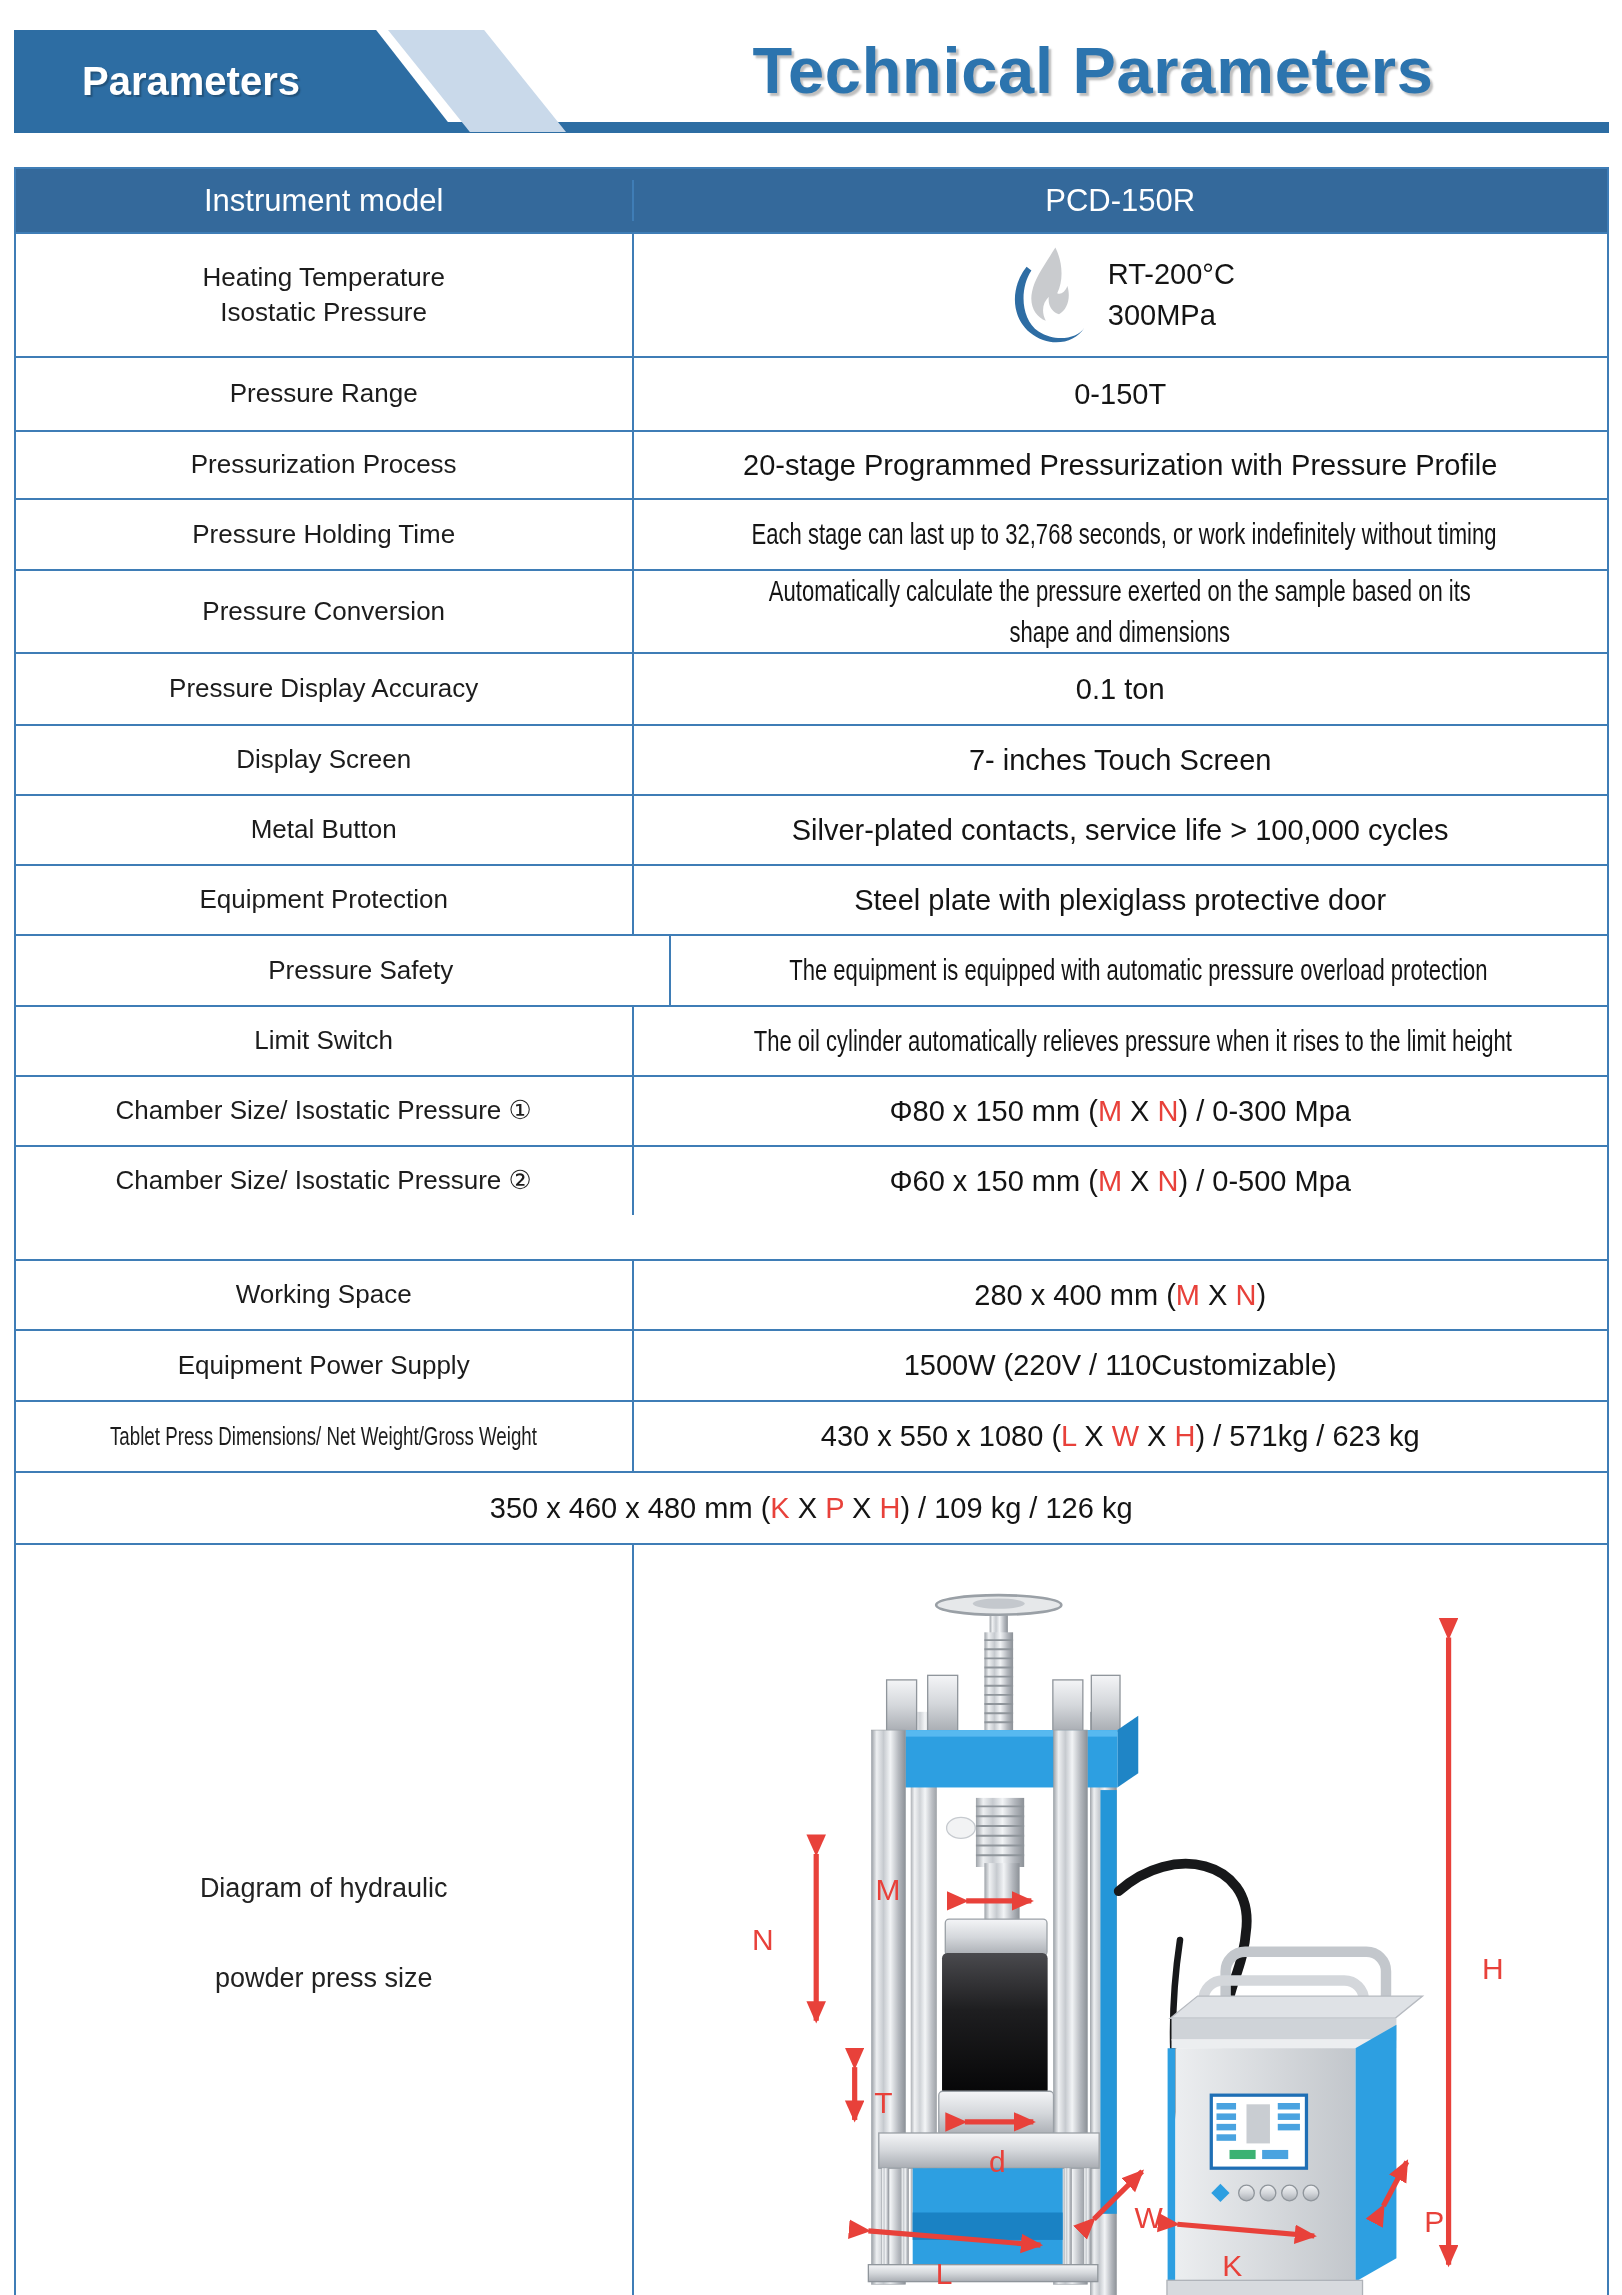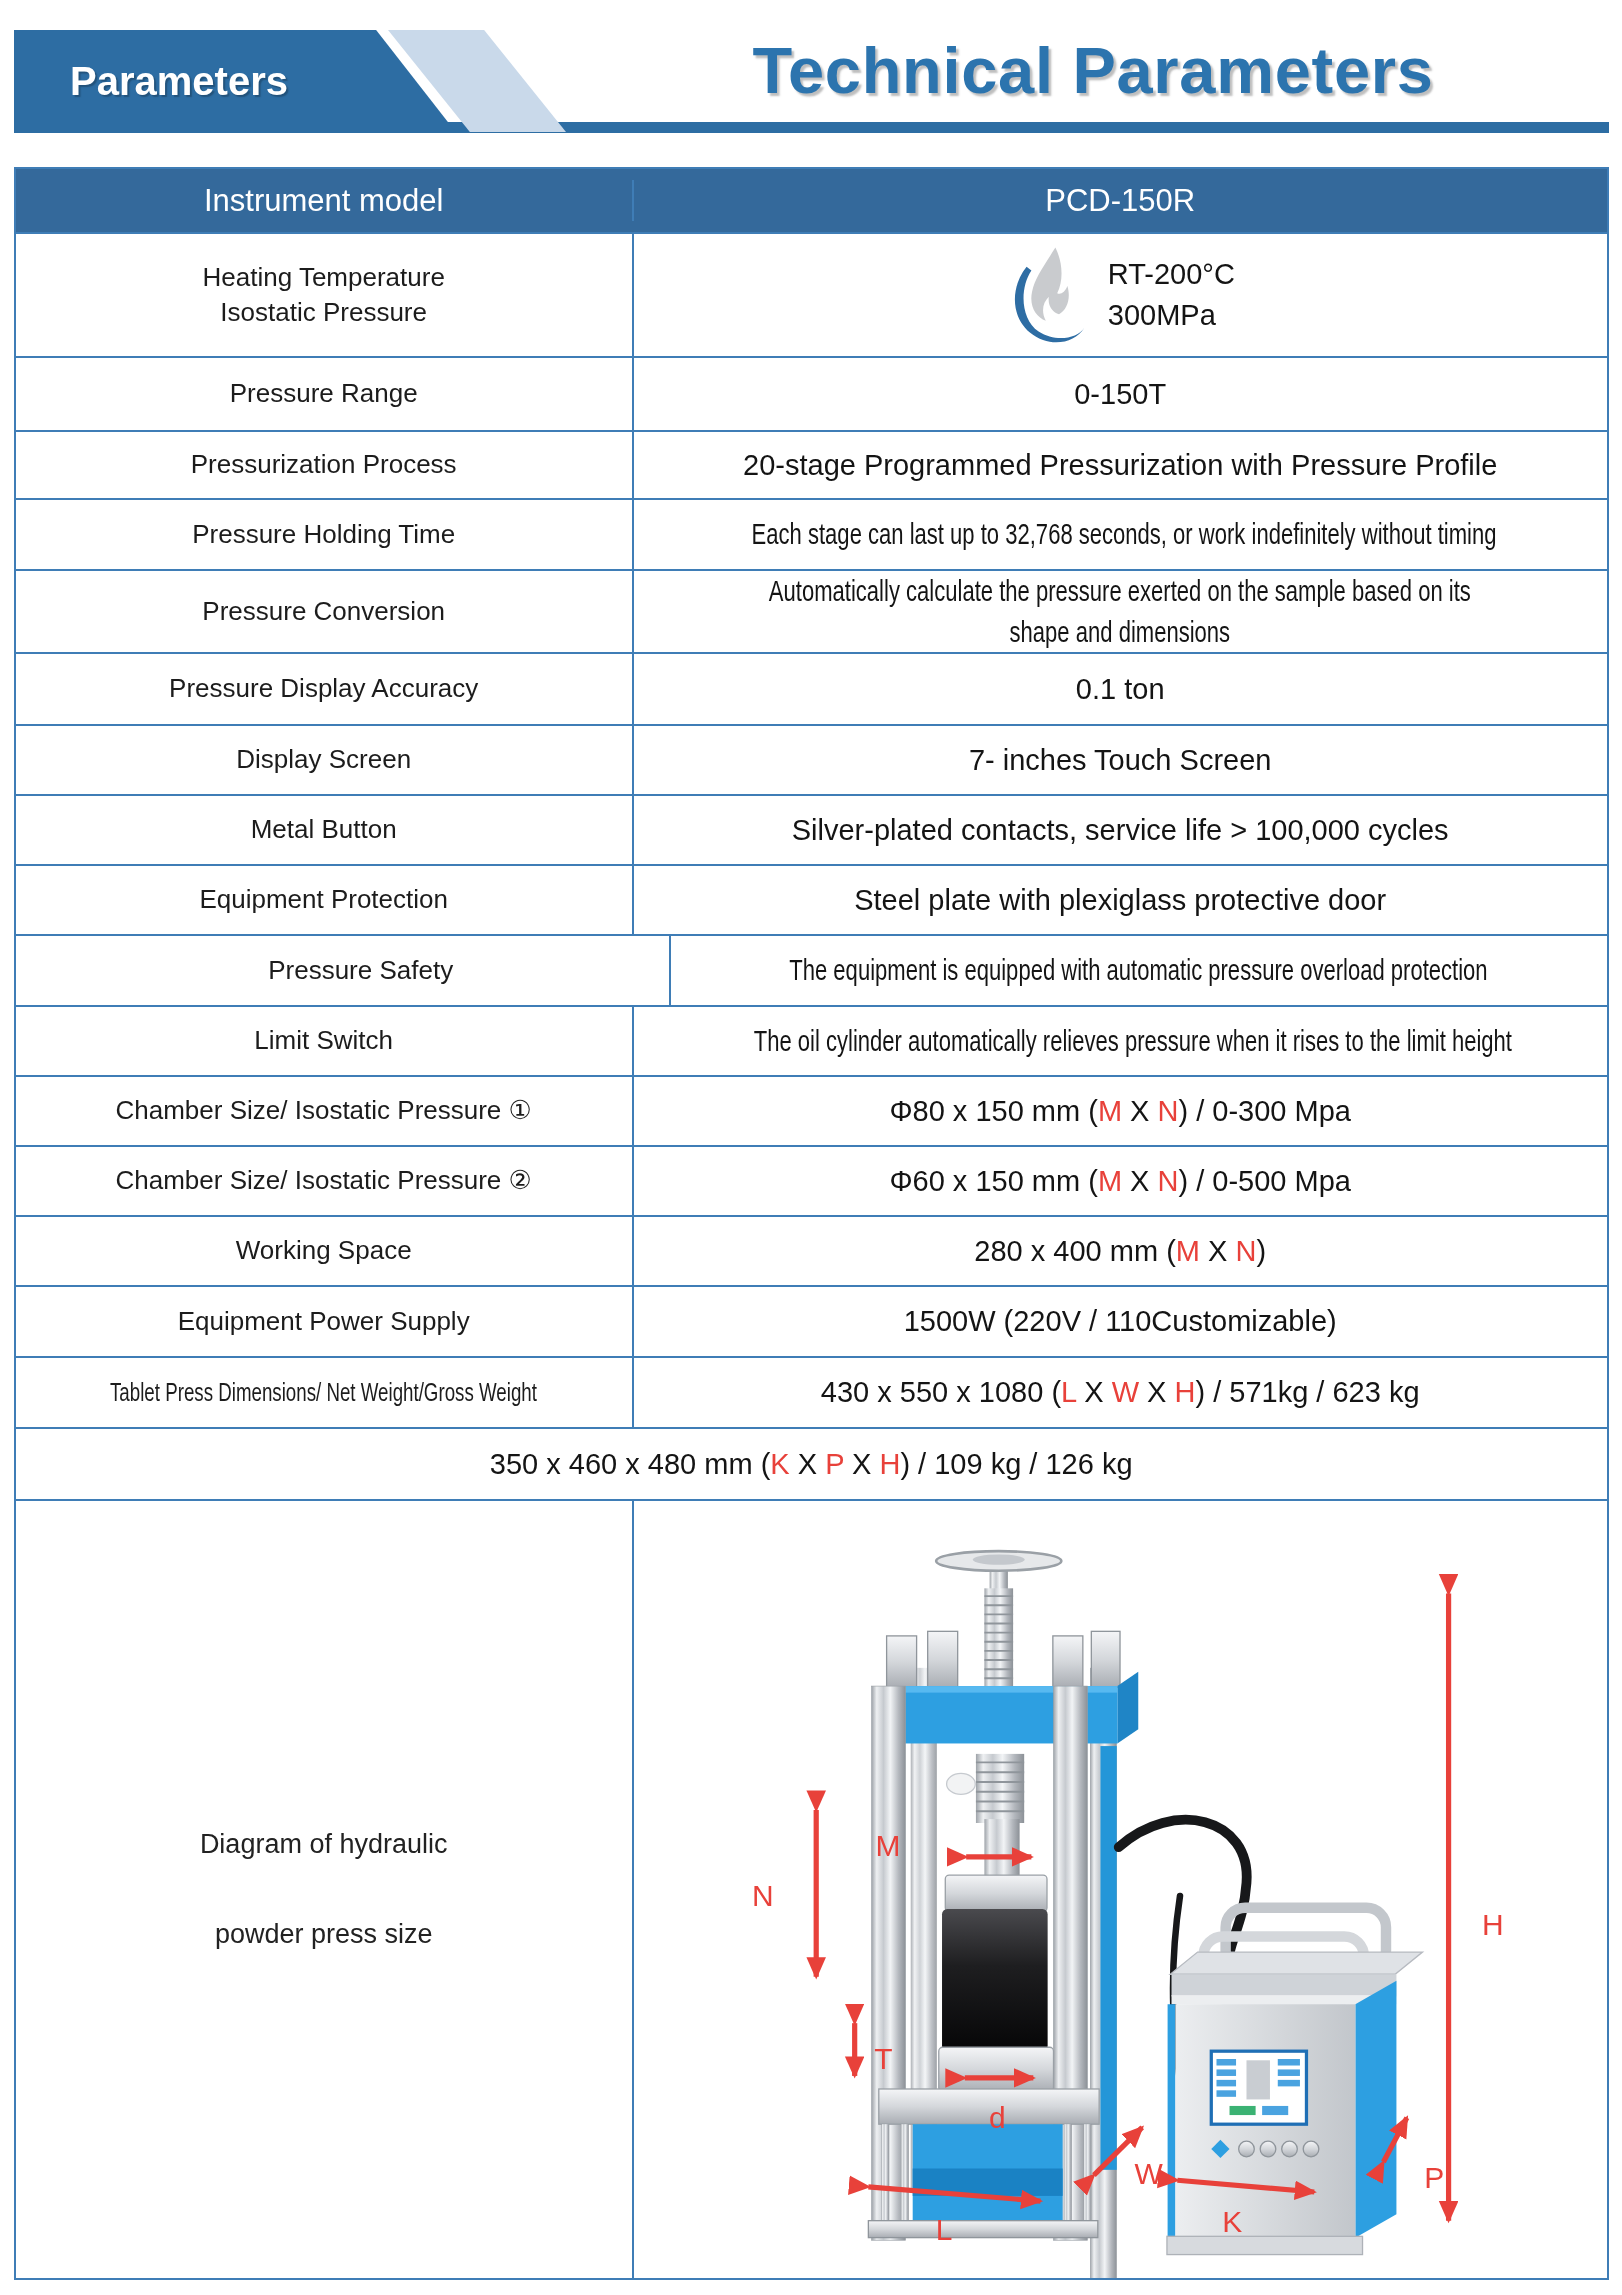--- a/index.html
+++ b/index.html
@@ -15,21 +15,21 @@
   html,body{margin:0;padding:0;background:#fff;}
   .page{position:relative;width:1622px;height:2295px;background:#fff;overflow:hidden;
         font-family:"Liberation Sans","DejaVu Sans",sans-serif;}
 
   
   .hdr-bar{position:absolute;left:13.7px;top:122px;width:1595px;height:11px;background:var(--accent);}
   .ribbon-dark{position:absolute;left:13.7px;top:30px;width:442px;height:102px;background:var(--accent);
                clip-path:polygon(0 0,82% 0,100% 100%,0 100%);}
   .ribbon-light{position:absolute;left:388px;top:30px;width:178px;height:102px;background:var(--ribbon-light);
                clip-path:polygon(0 0,54% 0,100% 100%,46% 100%);}
-  .ribbon-text{position:absolute;left:29px;top:30px;width:300px;height:102px;line-height:102px;
+  .ribbon-text{position:absolute;left:41px;top:30px;width:300px;height:102px;line-height:102px;
                color:#fff;font-size:40px;font-weight:bold;text-align:center;
                text-shadow:2px 2px 1.4px rgba(0,0,0,.25);}
   .title{position:absolute;left:649px;top:33px;width:888px;margin:0;text-align:center;
          font-size:65px;font-weight:bold;color:var(--title-blue);letter-spacing:0.7px;
          text-shadow:2.7px 2.7px 2px rgba(70,70,70,.35);}
 
   
   .ptable{position:absolute;left:13.7px;top:167px;width:1595px;border:2px solid var(--tborder);
           box-sizing:border-box;background:#fff;}
   .trow{display:flex;border-top:2.7px solid var(--tborder);box-sizing:content-box;}
@@ -225,21 +225,21 @@
             <div>
               <div>Chamber Size/ Isostatic Pressure  ②</div>
             </div>
           </div>
     <div class="tvalue">
             <div class="vtext">
               <div class="vline"><span>Φ60 x 150 mm (</span><span class="red">M</span><span> X </span><span class="red">N</span><span>) / 0-500 Mpa</span></div>
             </div>
           </div>
   </div>
-        <div class="trow" style="height: 68px;">
+        <div class="trow" style="height: 68px; margin-top: 44px;">
     <div class="tlabel">
             <div>
               <div>Working Space</div>
             </div>
           </div>
     <div class="tvalue">
             <div class="vtext">
               <div class="vline"><span>280 x 400 mm (</span><span class="red">M</span><span> X </span><span class="red">N</span><span>)</span></div>
             </div>
           </div>

